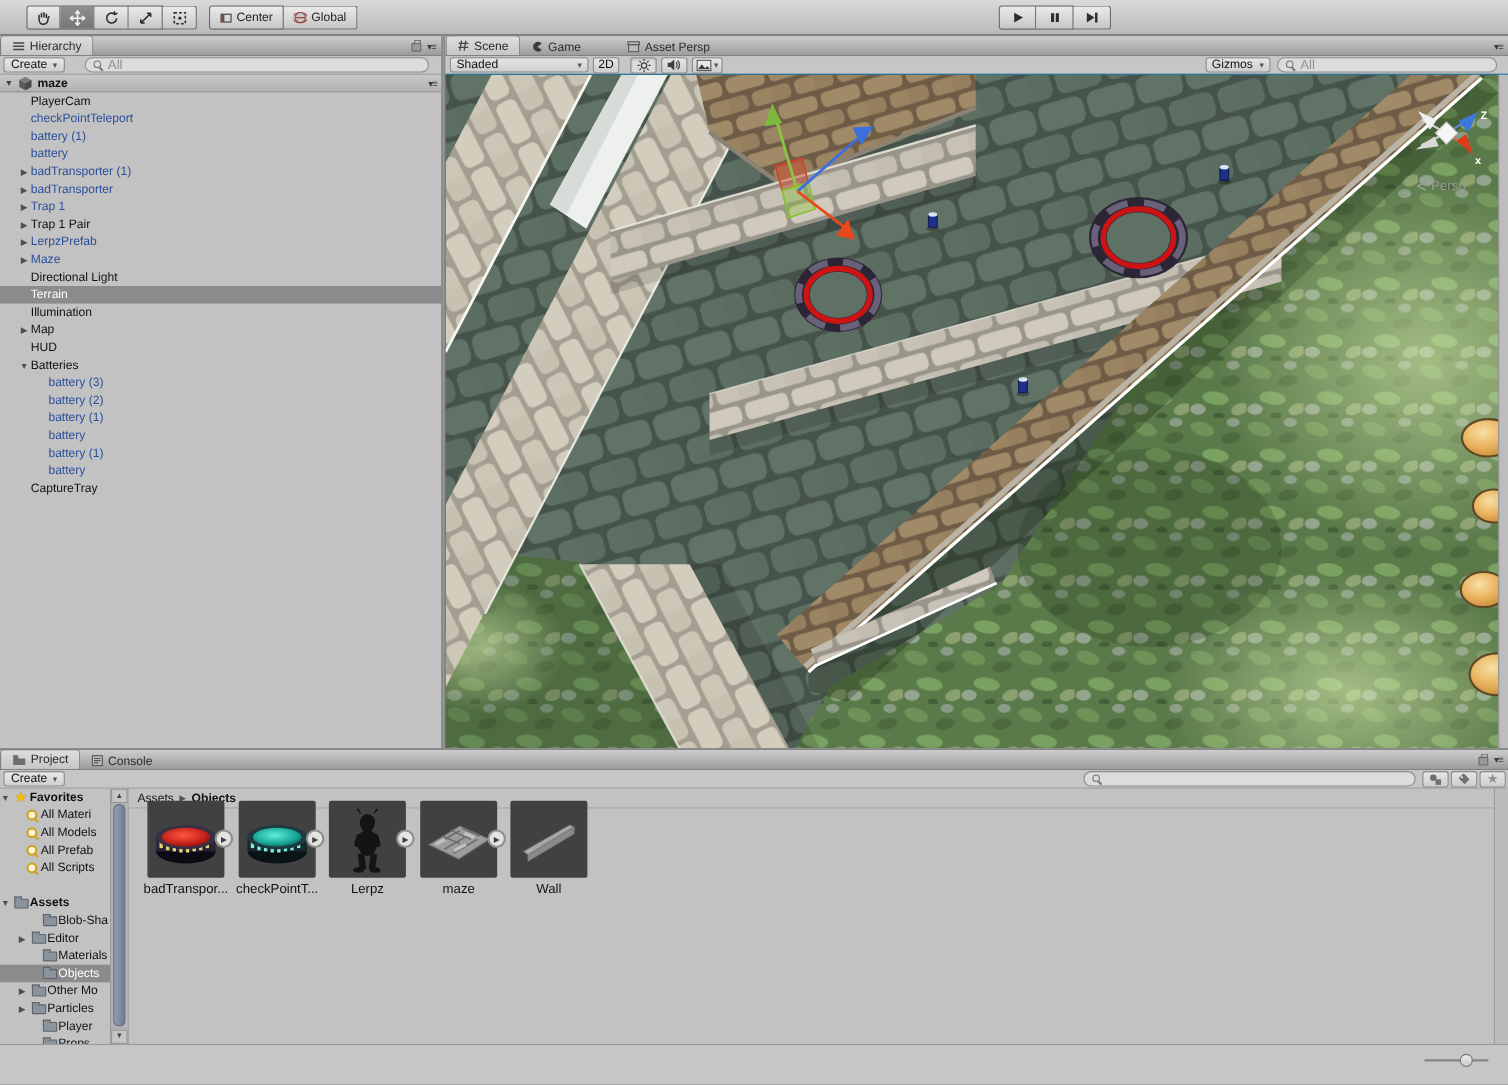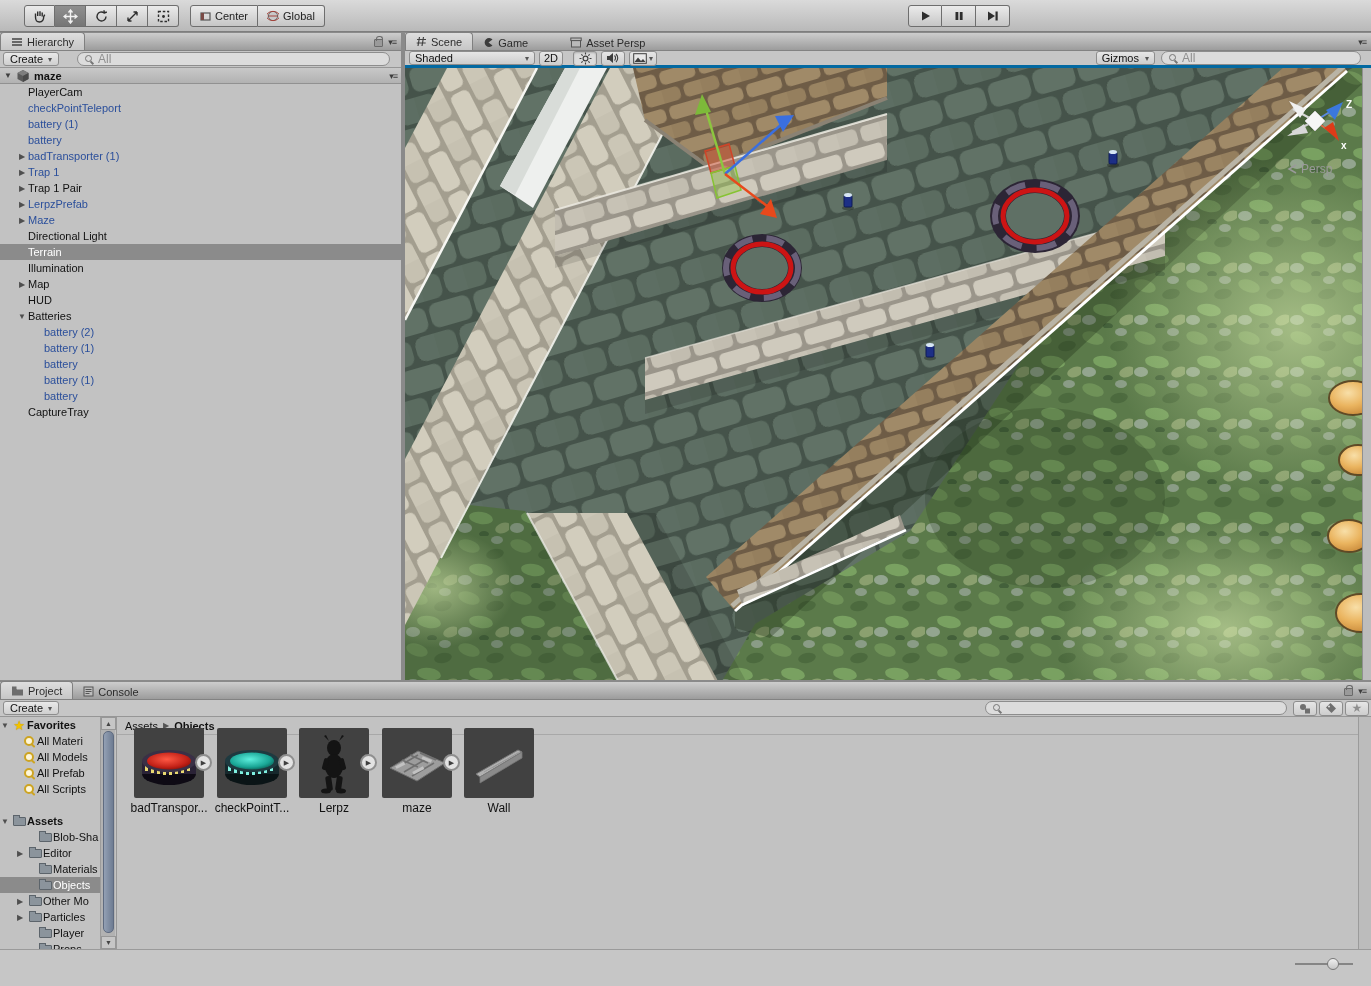--- a/index.html
+++ b/index.html
@@ -65,21 +65,21 @@
   .hrow .hlabel { white-space:nowrap; }
   .hrow.prefab .hlabel { color:#2b4f9b; }
   .hrow.selected { background:#8b8b8b; }
   .hrow.selected .hlabel { color:#fff; }
   .ind1 { padding-left:16px; } .ind2 { padding-left:32px; }
   .a-right::before { content:"\25B6"; } .a-down::before { content:"\25BC"; }
 
   
   #sceneview { left:405px; top:33px; width:966px; height:648px; background:#b4b4b4; }
   #scenetabs { height:18px; }
-  #scenetoolbar { height:17px; background:#c6c6c6; border-bottom:3px solid #0369a1;
+  #scenetoolbar { height:17px; background:#c6c6c6; border-bottom:1px solid #0369a1;
           display:flex; align-items:center; padding:0 4px; gap:4px; }
   .ddl { height:14px; border:1px solid #8d8d8d; border-radius:3px;
          background:linear-gradient(#e6e6e6,#cdcdcd); display:flex; align-items:center;
          padding:0 5px; gap:4px; font-size:11px; }
   .sqbtn { height:15px; min-width:24px; border:1px solid #8d8d8d; border-radius:3px;
          background:linear-gradient(#e6e6e6,#cdcdcd); display:flex; align-items:center;
          justify-content:center; font-size:11px; padding:0 3px; }
   .sqbtn.pressed { background:#dcdcdc; box-shadow:inset 0 1px 2px rgba(0,0,0,.2); }
   #viewport { left:0; top:35px; width:957px; height:613px; overflow:hidden; background:#46534a; }
   #vpstrip { left:957px; top:35px; width:9px; height:613px; background:#bdbdbd;
@@ -262,20 +262,24 @@
       <div class="hrow prefab ind1">
         <span class="harrow"></span>
         <span class="hlabel">battery</span>
       </div>
 
       <div class="hrow prefab ind1">
         <span class="harrow a-right"></span>
         <span class="hlabel">badTransporter (1)</span>
       </div>
 
+      <div class="hrow prefab ind1">
+        <span class="harrow a-right"></span>
+        <span class="hlabel">badTransporter</span>
+      </div>
 
       <div class="hrow prefab ind1">
         <span class="harrow a-right"></span>
         <span class="hlabel">Trap 1</span>
       </div>
 
       <div class="hrow norm ind1">
         <span class="harrow a-right"></span>
         <span class="hlabel">Trap 1 Pair</span>
       </div>
@@ -313,20 +317,24 @@
       <div class="hrow norm ind1">
         <span class="harrow"></span>
         <span class="hlabel">HUD</span>
       </div>
 
       <div class="hrow norm ind1">
         <span class="harrow a-down"></span>
         <span class="hlabel">Batteries</span>
       </div>
 
+      <div class="hrow prefab ind2">
+        <span class="harrow"></span>
+        <span class="hlabel">battery (3)</span>
+      </div>
 
       <div class="hrow prefab ind2">
         <span class="harrow"></span>
         <span class="hlabel">battery (2)</span>
       </div>
 
       <div class="hrow prefab ind2">
         <span class="harrow"></span>
         <span class="hlabel">battery (1)</span>
       </div>

